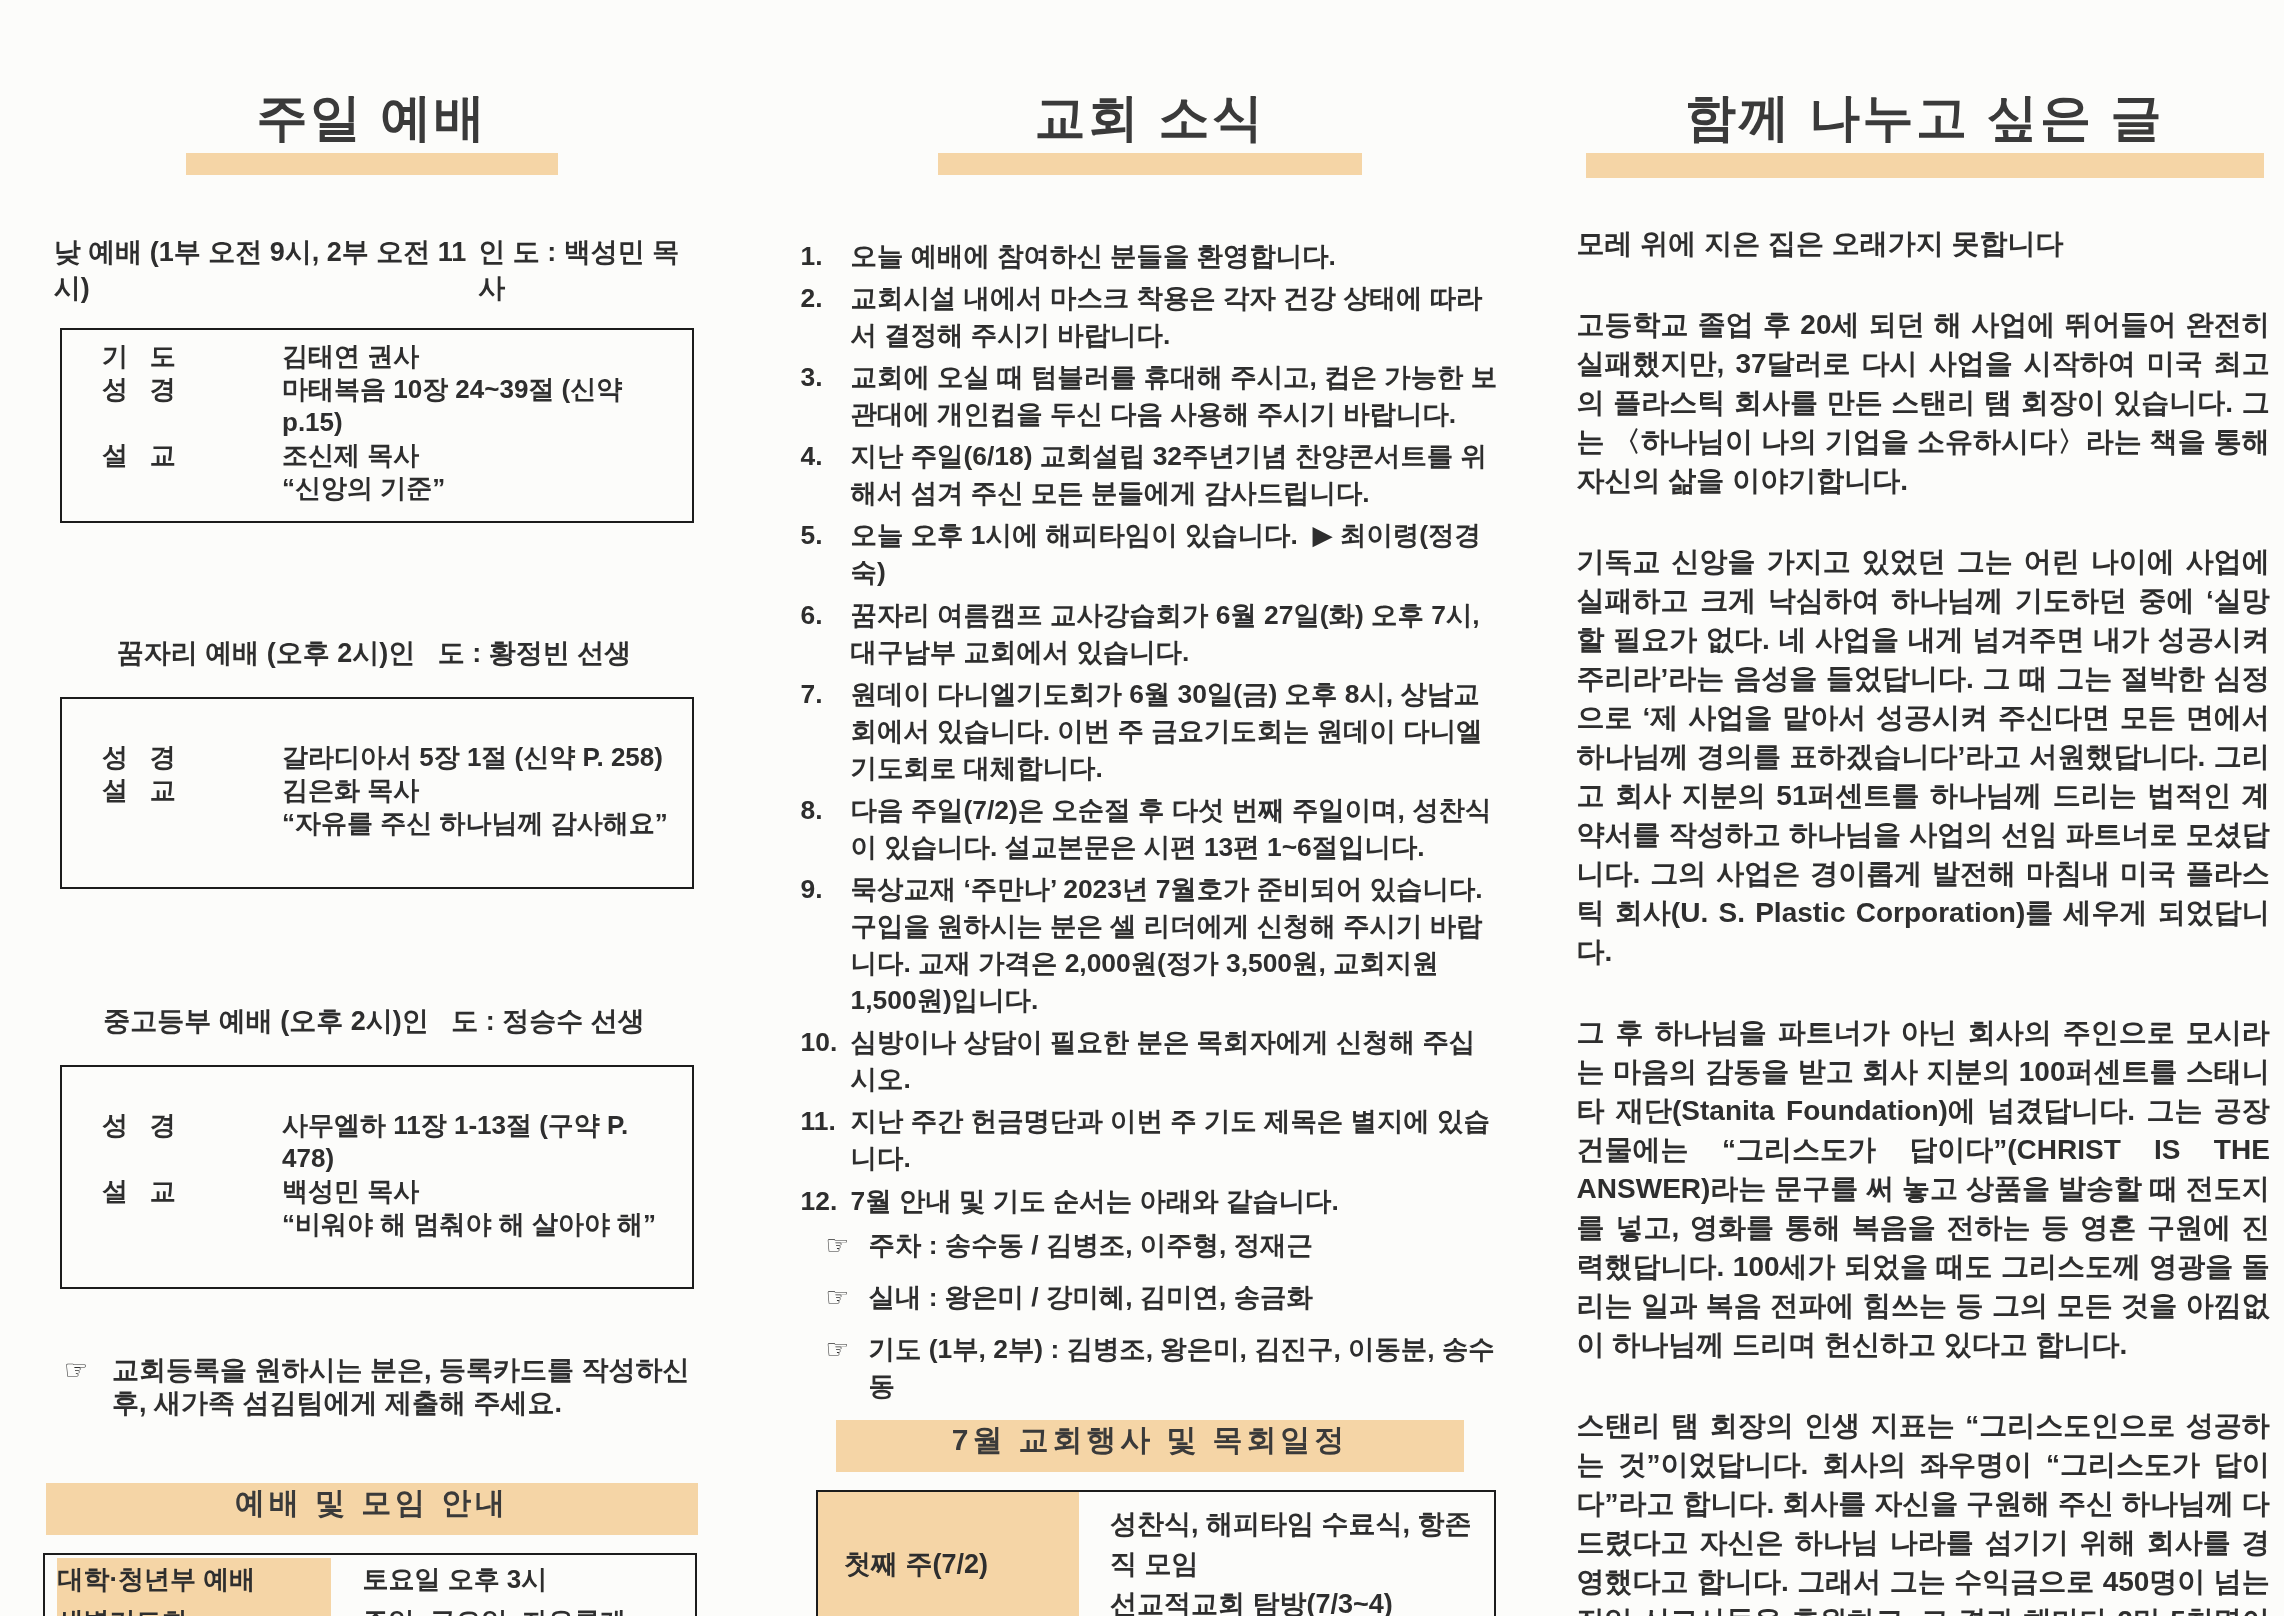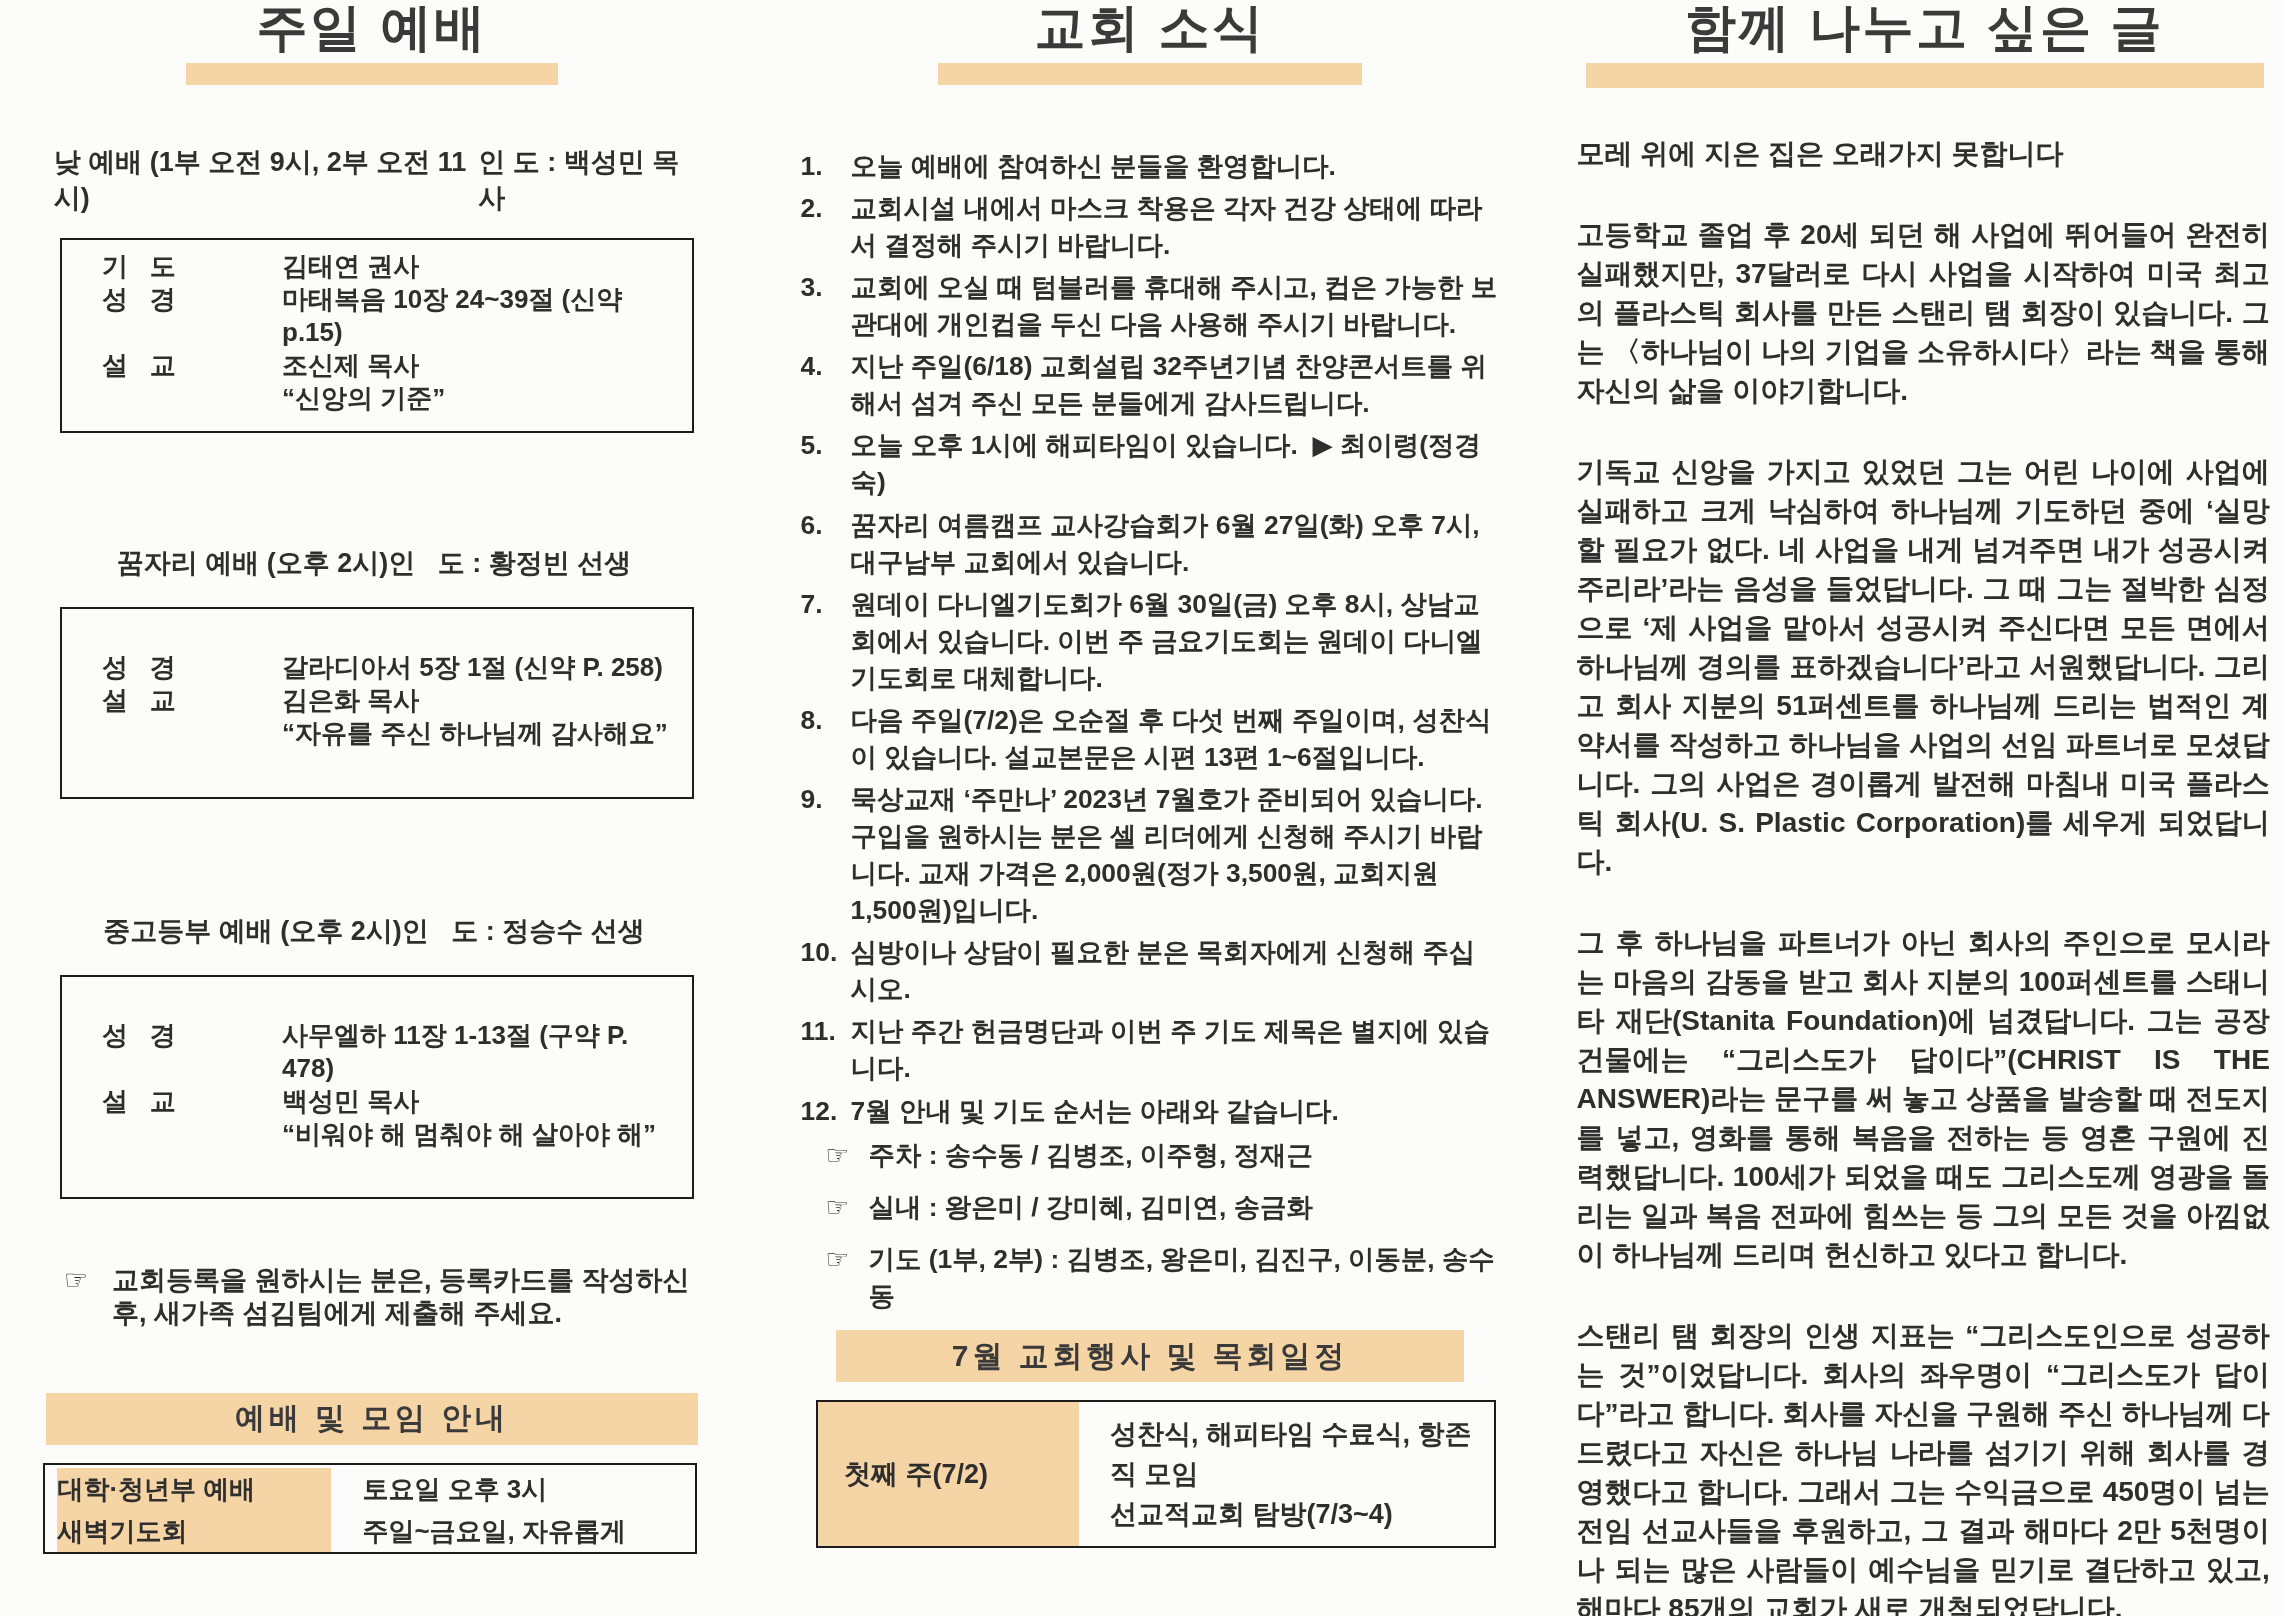--- a/index.html
+++ b/index.html
@@ -7,36 +7,36 @@
     width:2284px;height:1617px;position:relative;
     background:#fcfcfa;color:#2e2e2e;
     font-family:"Liberation Sans","DejaVu Sans",sans-serif;
     font-weight:700;overflow:hidden;
   }
   .col{position:absolute;top:0;}
   #col1{left:46px;width:652px;}
   #col2{left:798px;width:704px;}
   #col3{left:1574px;width:701px;}
 
-  .col-title{text-align:center;font-size:51px;letter-spacing:2.6px;color:#3a3a3a;line-height:1.1;}
+  .col-title{margin-top:90px;text-align:center;font-size:51px;letter-spacing:2.6px;color:#3a3a3a;line-height:1.1;}
   .title-bar{height:22px;margin:6.5px auto 0 auto;}
 
   
   .svc-head{display:flex;justify-content:center;align-items:baseline;font-size:27px;white-space:pre-wrap;padding:0 3.9px 0 7.8px;}
   .box{border:2.6px solid #1c1c1c;margin-left:14px;margin-right:3.9px;background:transparent;}
   .svc-row{display:flex;font-size:26px;line-height:33px;}
   .svc-label{flex:none;width:180px;white-space:pre;}
   .svc-value{flex:1;white-space:pre-wrap;}
   .svc-quote{font-size:26px;line-height:33px;margin-left:180px;white-space:pre-wrap;}
 
   .note{display:flex;margin-top:65px;font-size:27px;line-height:33px;padding-left:18px;}
   .note .hand{flex:none;width:48px;font-weight:400;}
   .note .ntext{flex:1;white-space:pre-wrap;}
 
-  .banner{height:52px;display:flex;align-items:center;justify-content:center;font-size:30px;letter-spacing:3.9px;color:#3a3a3a;}
+  .banner{height:52px;display:flex;justify-content:center;font-size:30px;letter-spacing:3.9px;color:#3a3a3a;}
 
   .sched-table{border:2.6px solid #1c1c1c;margin-top:18px;margin-left:-2.6px;margin-right:1.3px;}
   .sched-row{display:flex;align-items:center;height:42px;font-size:26px;}
   .sched-name{flex:none;width:274px;align-self:stretch;display:flex;align-items:center;box-sizing:border-box;white-space:pre;margin-left:12px;}
   .sched-time{flex:1;padding-left:31px;white-space:pre-wrap;}
 
   
   .news-list{margin-top:63px;padding:0 2.6px;}
   .news-item{display:flex;font-size:26.4px;line-height:37px;margin-bottom:5.2px;}
   .news-num{flex:none;width:50px;white-space:pre;}

